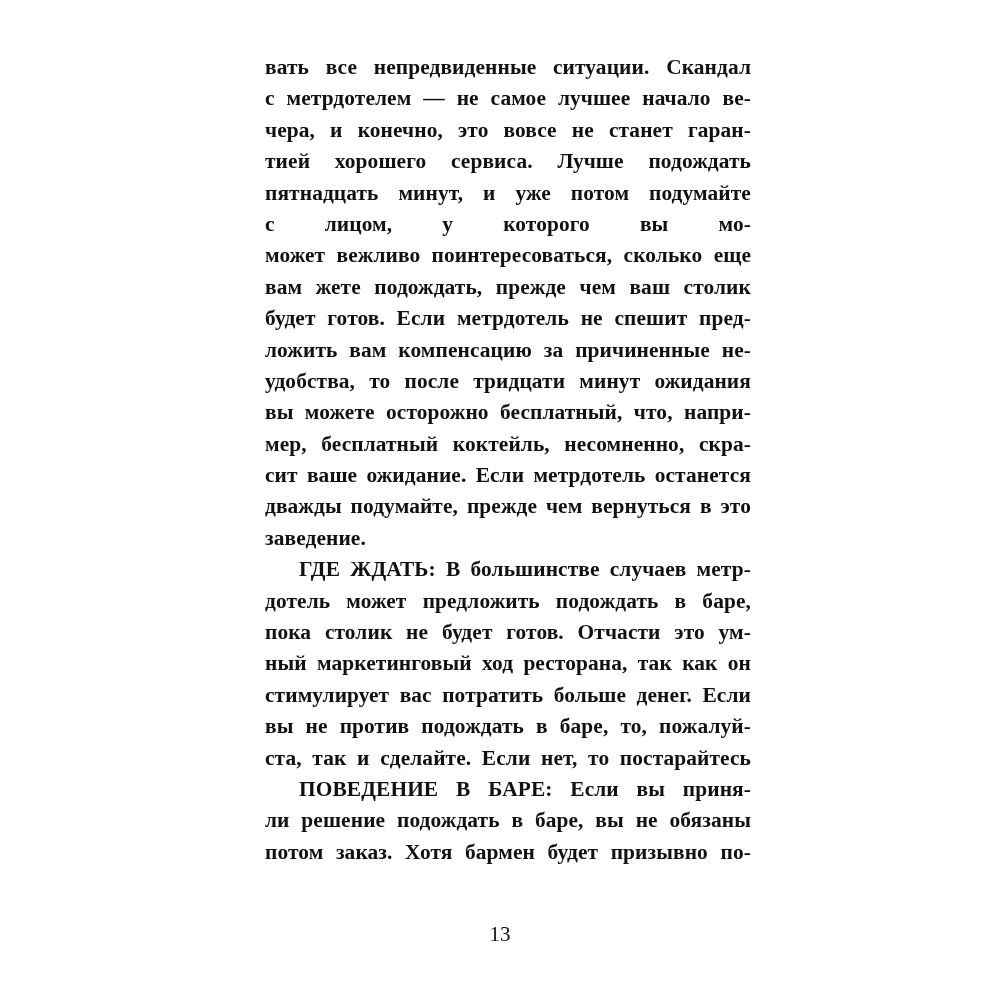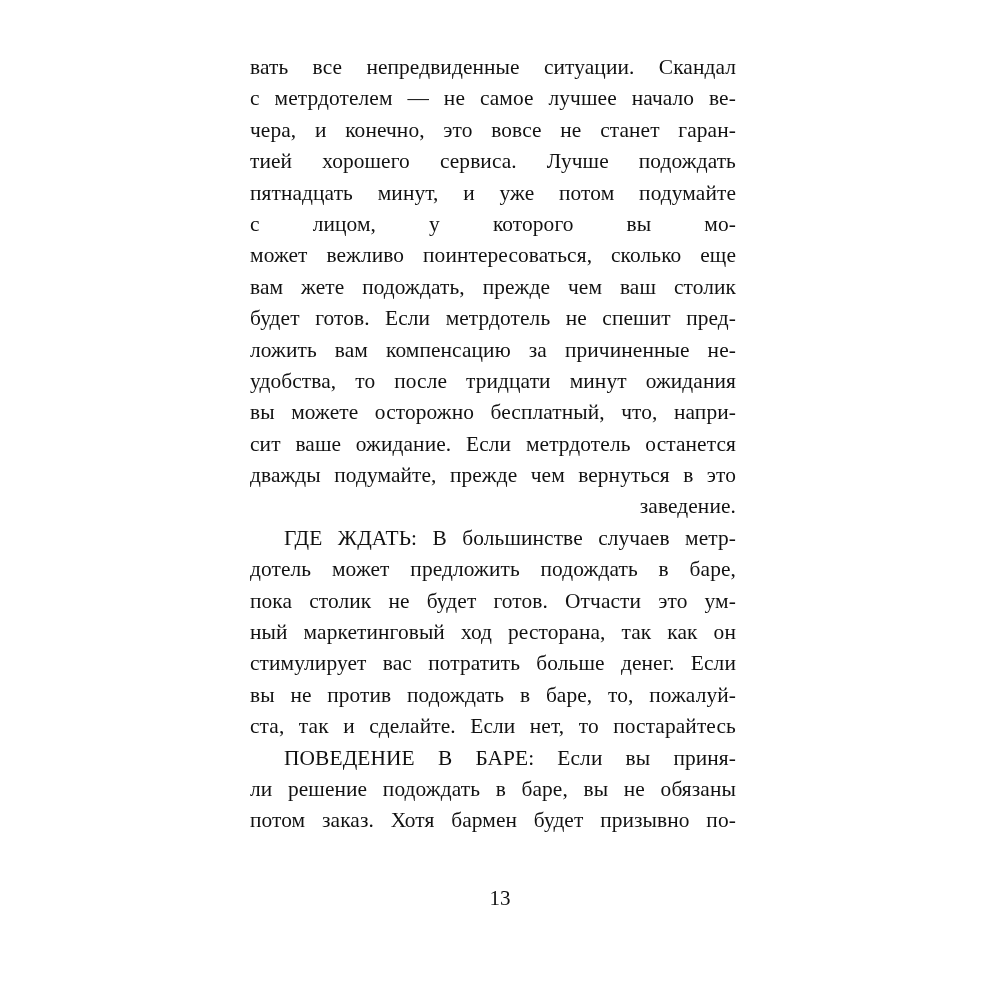--- a/index.html
+++ b/index.html
@@ -13,51 +13,52 @@
     width: 1000px;
     height: 1000px;
     background: #ffffff;
     overflow: hidden;
     font-family: "Liberation Serif", "DejaVu Serif", serif;
     color: #111111;
     box-sizing: border-box;
   }
   .text-block {
     position: absolute;
-    left: 250px;
+    left: 265px;
     top: 52px;
     width: 486px;
+    font-weight: bold;
   }
   
   .line {
     display: flex;
     justify-content: space-between;
     height: 31.4px;
     line-height: 31.4px;
     font-size: 21.4px;
     letter-spacing: 0.1px;
     white-space: pre;
     color: #111111;
   }
   
   .line.flush {
     display: block;
-    text-align: right;
+    text-align: left;
   }
   
   .line.indent {
     padding-left: 34px;
   }
   .word {
     display: inline-block;
   }
   .folio {
     position: absolute;
     left: 0;
-    top: 886px;
+    top: 922px;
     width: 1000px;
     text-align: center;
     font-family: "Liberation Serif", "DejaVu Serif", serif;
     font-size: 21px;
     color: #111111;
   }
 </style>
 </head>
 <body>
 
@@ -71,20 +72,21 @@
       <div class="line"><span class="word">чера,</span><span class="word">и</span><span class="word">конечно,</span><span class="word">это</span><span class="word">вовсе</span><span class="word">не</span><span class="word">станет</span><span class="word">гаран-</span></div>
       <div class="line"><span class="word">тией</span><span class="word">хорошего</span><span class="word">сервиса.</span><span class="word">Лучше</span><span class="word">подождать</span></div>
       <div class="line"><span class="word">пятнадцать</span><span class="word">минут,</span><span class="word">и</span><span class="word">уже</span><span class="word">потом</span><span class="word">подумайте</span></div>
       <div class="line"><span class="word">с</span><span class="word">лицом,</span><span class="word">у</span><span class="word">которого</span><span class="word">вы</span><span class="word">мо-</span></div>
       <div class="line"><span class="word">может</span><span class="word">вежливо</span><span class="word">поинтересоваться,</span><span class="word">сколько</span><span class="word">еще</span></div>
       <div class="line"><span class="word">вам</span><span class="word">жете</span><span class="word">подождать,</span><span class="word">прежде</span><span class="word">чем</span><span class="word">ваш</span><span class="word">столик</span></div>
       <div class="line"><span class="word">будет</span><span class="word">готов.</span><span class="word">Если</span><span class="word">метрдотель</span><span class="word">не</span><span class="word">спешит</span><span class="word">пред-</span></div>
       <div class="line"><span class="word">ложить</span><span class="word">вам</span><span class="word">компенсацию</span><span class="word">за</span><span class="word">причиненные</span><span class="word">не-</span></div>
       <div class="line"><span class="word">удобства,</span><span class="word">то</span><span class="word">после</span><span class="word">тридцати</span><span class="word">минут</span><span class="word">ожидания</span></div>
       <div class="line"><span class="word">вы</span><span class="word">можете</span><span class="word">осторожно</span><span class="word">бесплатный,</span><span class="word">что,</span><span class="word">напри-</span></div>
+      <div class="line"><span class="word">мер,</span><span class="word">бесплатный</span><span class="word">коктейль,</span><span class="word">несомненно,</span><span class="word">скра-</span></div>
       <div class="line"><span class="word">сит</span><span class="word">ваше</span><span class="word">ожидание.</span><span class="word">Если</span><span class="word">метрдотель</span><span class="word">останется</span></div>
       <div class="line"><span class="word">дважды</span><span class="word">подумайте,</span><span class="word">прежде</span><span class="word">чем</span><span class="word">вернуться</span><span class="word">в</span><span class="word">это</span></div>
       <div class="line flush">заведение.</div>
     </div>
 
     <div>
       <div class="line indent"><span class="word">ГДЕ</span><span class="word">ЖДАТЬ:</span><span class="word">В</span><span class="word">большинстве</span><span class="word">случаев</span><span class="word">метр-</span></div>
       <div class="line"><span class="word">дотель</span><span class="word">может</span><span class="word">предложить</span><span class="word">подождать</span><span class="word">в</span><span class="word">баре,</span></div>
       <div class="line"><span class="word">пока</span><span class="word">столик</span><span class="word">не</span><span class="word">будет</span><span class="word">готов.</span><span class="word">Отчасти</span><span class="word">это</span><span class="word">ум-</span></div>
       <div class="line"><span class="word">ный</span><span class="word">маркетинговый</span><span class="word">ход</span><span class="word">ресторана,</span><span class="word">так</span><span class="word">как</span><span class="word">он</span></div>

